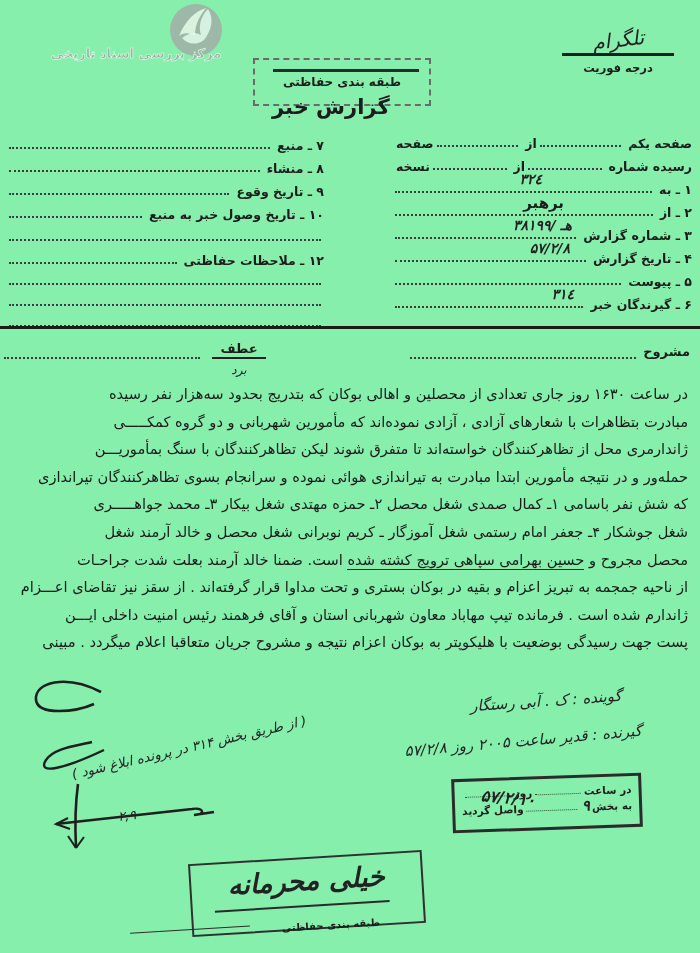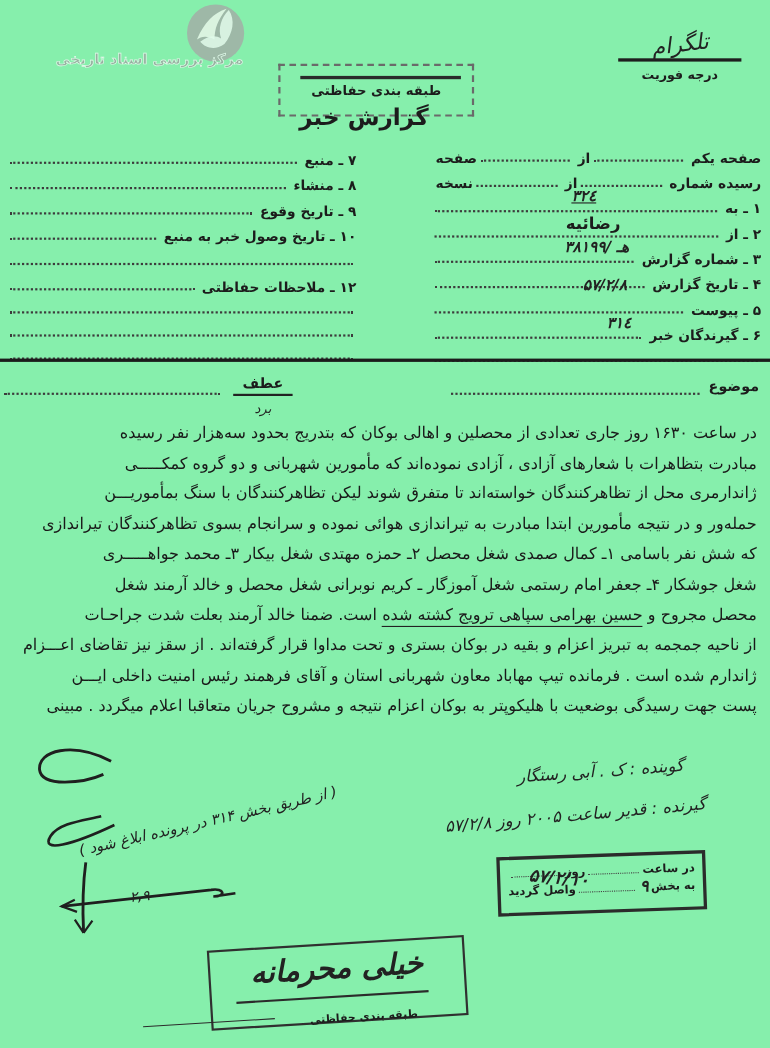--- a/index.html
+++ b/index.html
@@ -102,36 +102,36 @@
     <div class="frow">
       <span class="lbl">رسیده شماره</span>
       <div class="dots"></div>
       <span class="lbl">از</span>
       <div class="dots"></div>
       <span class="lbl">نسخه</span>
     </div>
     <div class="frow">
       <span class="lbl">۱ ـ به</span>
       <div class="dots"></div>
-      <span class="val hw" style="right:150px;text-decoration:underline;">۳۲٤</span>
+      <span class="val hw" style="right:150px;">۳۲٤</span>
     </div>
     <div class="frow">
       <span class="lbl">۲ ـ از</span>
       <div class="dots"></div>
-      <span class="val big" style="right:128px;">رضائیه</span>
+      <span class="val big" style="right:128px;">برهبر</span>
     </div>
     <div class="frow">
       <span class="lbl">۳ ـ شماره گزارش</span>
       <div class="dots"></div>
       <span class="val hw" style="right:120px;">هـ /۳۸۱۹۹</span>
     </div>
     <div class="frow">
       <span class="lbl">۴ ـ تاریخ گزارش</span>
       <div class="dots"></div>
-      <span class="val hw" style="right:122px;margin-top:12px;">۵۷/۲/۸</span>
+      <span class="val hw" style="right:122px;">۵۷/۲/۸</span>
     </div>
     <div class="frow">
       <span class="lbl">۵ ـ پیوست</span>
       <div class="dots"></div>
     </div>
     <div class="frow">
       <span class="lbl">۶ ـ گیرندگان خبر</span>
       <div class="dots"></div>
       <span class="val hw" style="right:118px;">۳۱٤</span>
     </div>
@@ -170,21 +170,21 @@
     <div class="frow dotrow">
         <div class="dots"></div>
       </div>
     <div class="frow dotrow">
         <div class="dots"></div>
       </div>
   </div>
 
   <div class="abs divider"></div>
 
-  <div class="abs subject-label">موضوع</div>
+  <div class="abs subject-label">مشروح</div>
   <div class="abs subject-dots"></div>
   <div class="abs atf">
     <span class="atf-word">عطف</span><br>
     <span class="hw atf-val">برد</span>
   </div>
   <div class="abs subject-dots2"></div>
 
   <div class="abs body-text">
     <p>در ساعت ۱۶۳۰ روز جاری تعدادی از محصلین و اهالی بوکان که بتدریج بحدود سه‌هزار نفر رسیده</p>
     <p>مبادرت بتظاهرات با شعارهای آزادی ، آزادی نموده‌اند که مأمورین شهربانی و دو گروه کمکـــــی</p>

